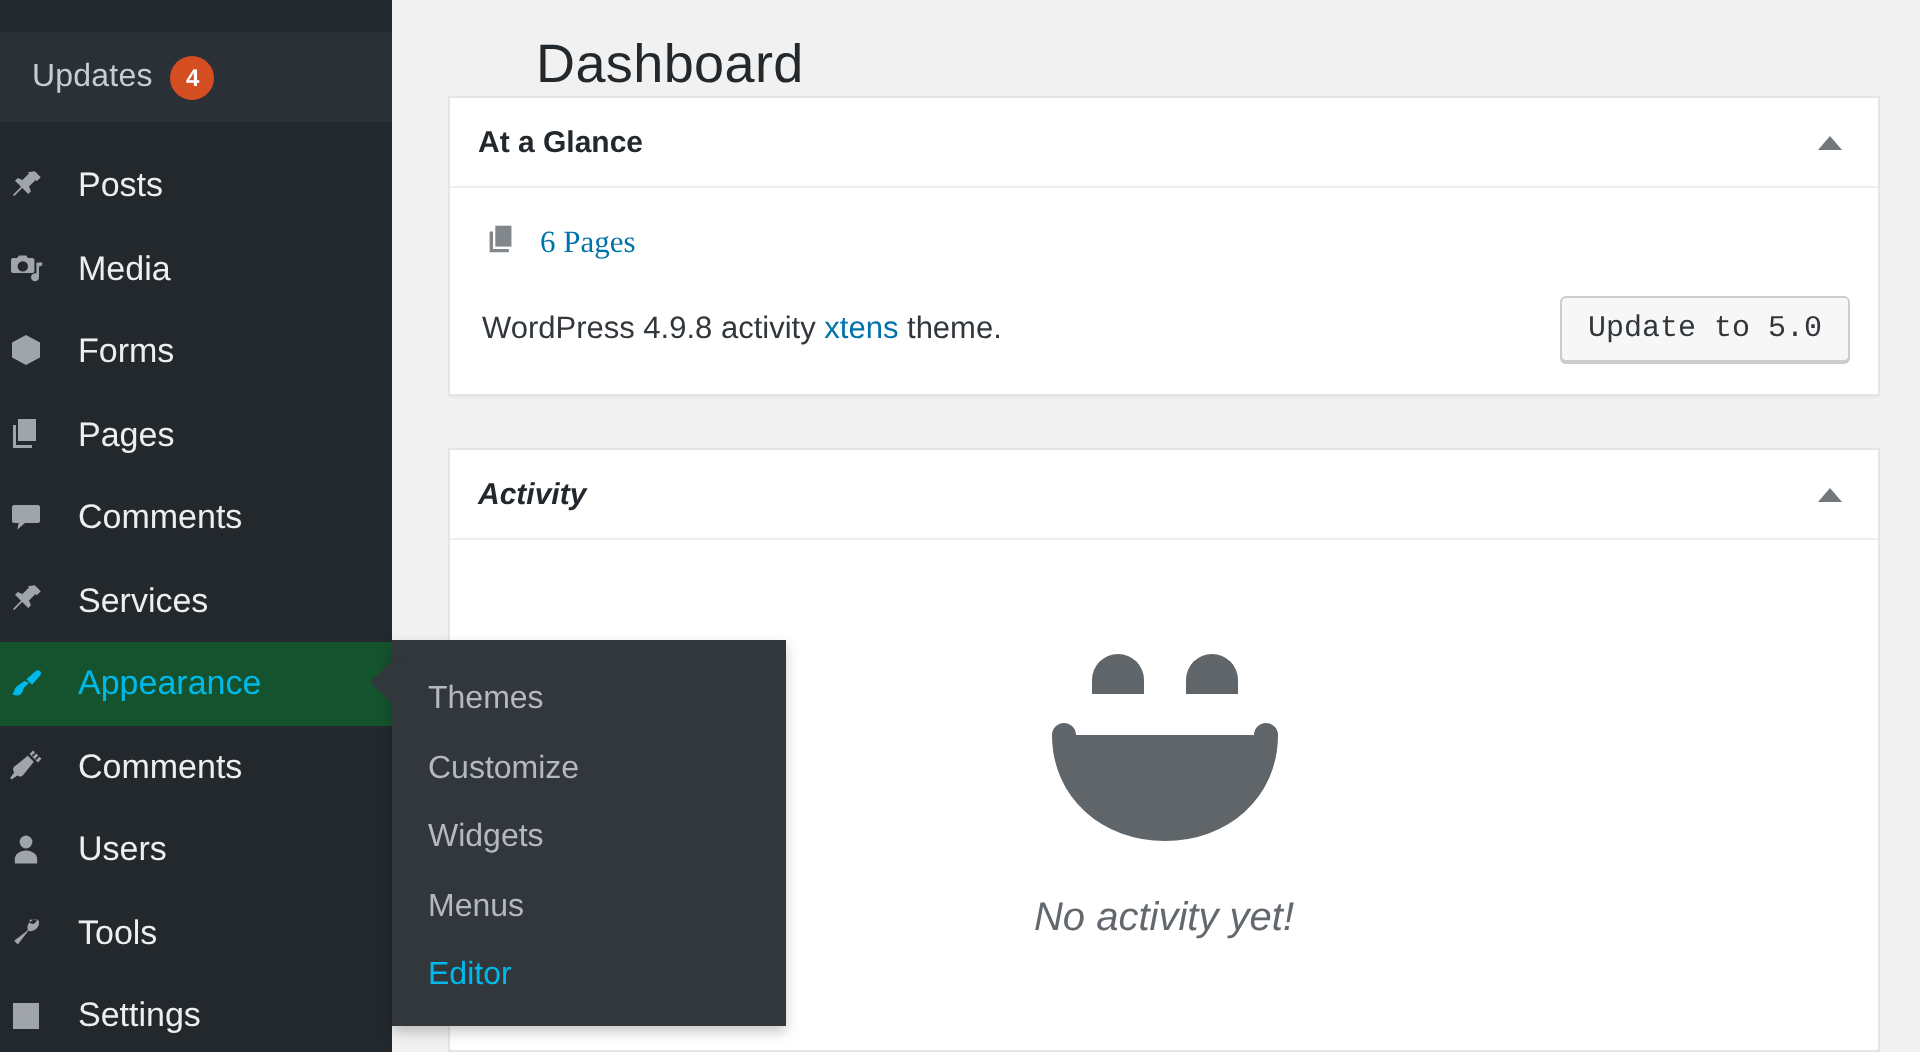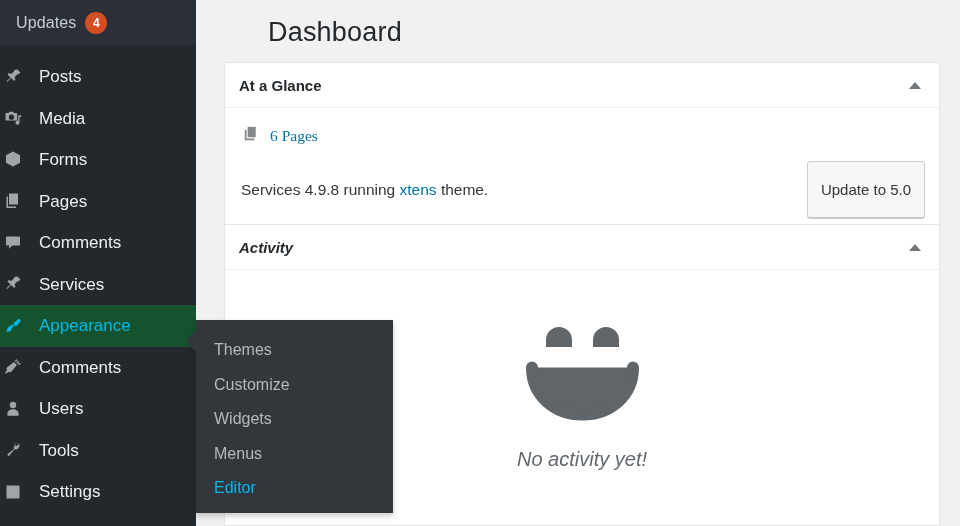--- a/index.html
+++ b/index.html
@@ -16,20 +16,21 @@
   #sidebar {
     position: absolute; left: 0; top: 0;
     width: 196px; height: 526px;
     background: #23282d;
   }
   .updates-row {
     height: 45px;
     display: flex; align-items: center;
     padding-left: 16px;
     background: #2b3036;
+    margin-top: 16px;
   }
   .updates-label {
     color: #c5cdd4; font-size: 16px; letter-spacing: .1px;
   }
   .updates-badge {
     width: 22px; height: 22px; border-radius: 11px;
     background: #d54e21; color: #fff;
     font-size: 12px; font-weight: bold;
     display: flex; align-items: center; justify-content: center;
     margin-left: 9px;
@@ -115,21 +116,21 @@
     margin-left: 44px;
   }
 
   .panel {
     position: absolute;
     left: 28px; width: 716px;
     background: #ffffff;
     border: 1px solid #e5e5e5;
     box-shadow: 0 1px 1px rgba(0,0,0,.04);
   }
-  #panel-glance { top: 62px; }
+  #panel-glance { top: 48px; }
   #panel-activity { top: 224px; height: 302px; font-style: italic; }
 
   .panel-head {
     position: relative;
     height: 45px;
     border-bottom: 1px solid #eeeeee;
     display: flex; align-items: center;
     padding-left: 14px;
   }
   .panel-title {
@@ -160,27 +161,27 @@
   .glance-link {
     color: #0073aa; font-size: 15.5px; text-decoration: none; font-family: Liberation Serif, serif;
   }
   .glance-version {
     display: flex; align-items: center; justify-content: space-between;
     padding-left: 2px;
   }
   .version-text { font-size: 15.5px; color: #32373c; }
   .version-text .theme-link { color: #0073aa; text-decoration: none; }
   .update-btn {
-    font-family: Liberation Sans, sans-serif;
+    font-family: Liberation Mono, monospace;
     font-size: 15px;
     color: #32373c;
     background: #f7f7f7;
     border: 1px solid #cccccc;
     border-radius: 3px;
-    padding: 19px 13px;
+    padding: 7px 13px;
     cursor: pointer;
     box-shadow: 0 1px 0 #cccccc;
   }
 
   
   .activity-body {
     height: 256px;
     display: flex; flex-direction: column;
     align-items: center; justify-content: center;
     padding-bottom: 20px;
@@ -355,21 +356,21 @@
         <div class="glance-stat">
           <span class="pages-icon">
             <svg width="19" height="19" viewBox="0 0 20 20">
               <path d="M7 3h8.5v11H7z"></path>
               <path d="M4 6h1.8v9.2h8.3V17H4z"></path>
             </svg>
           </span>
           <a href="#" class="glance-link">6 Pages</a>
         </div>
         <div class="glance-version">
-          <div class="version-text"><span>Services 4.9.8 running </span><a href="#" class="theme-link">xtens</a><span> theme.</span></div>
+          <div class="version-text"><span>WordPress 4.9.8 activity </span><a href="#" class="theme-link">xtens</a><span> theme.</span></div>
           <button class="update-btn">Update to 5.0</button>
         </div>
       </div>
     </section>
 
     <section class="panel" id="panel-activity">
       <div class="panel-head">
         <span class="panel-title">Activity</span>
         <span class="toggle-arrow">
             <i></i>

